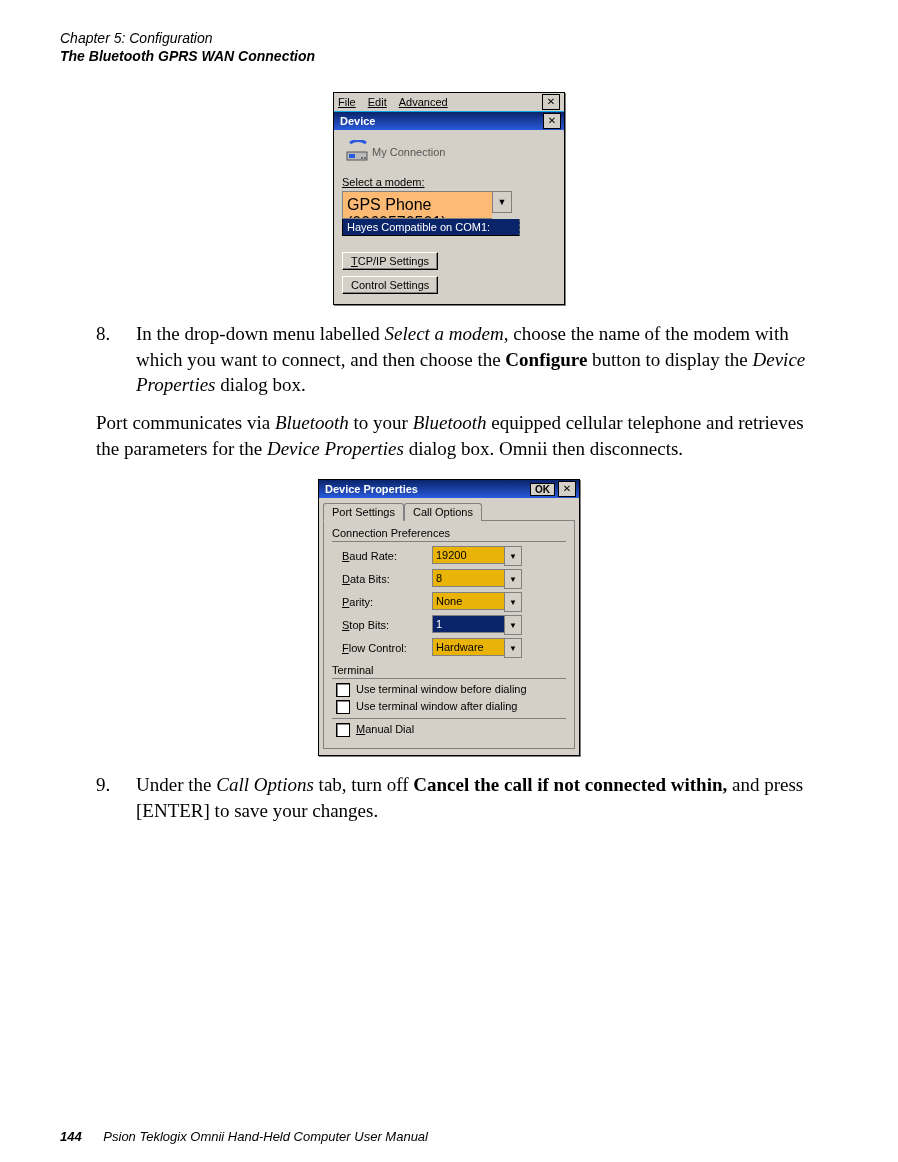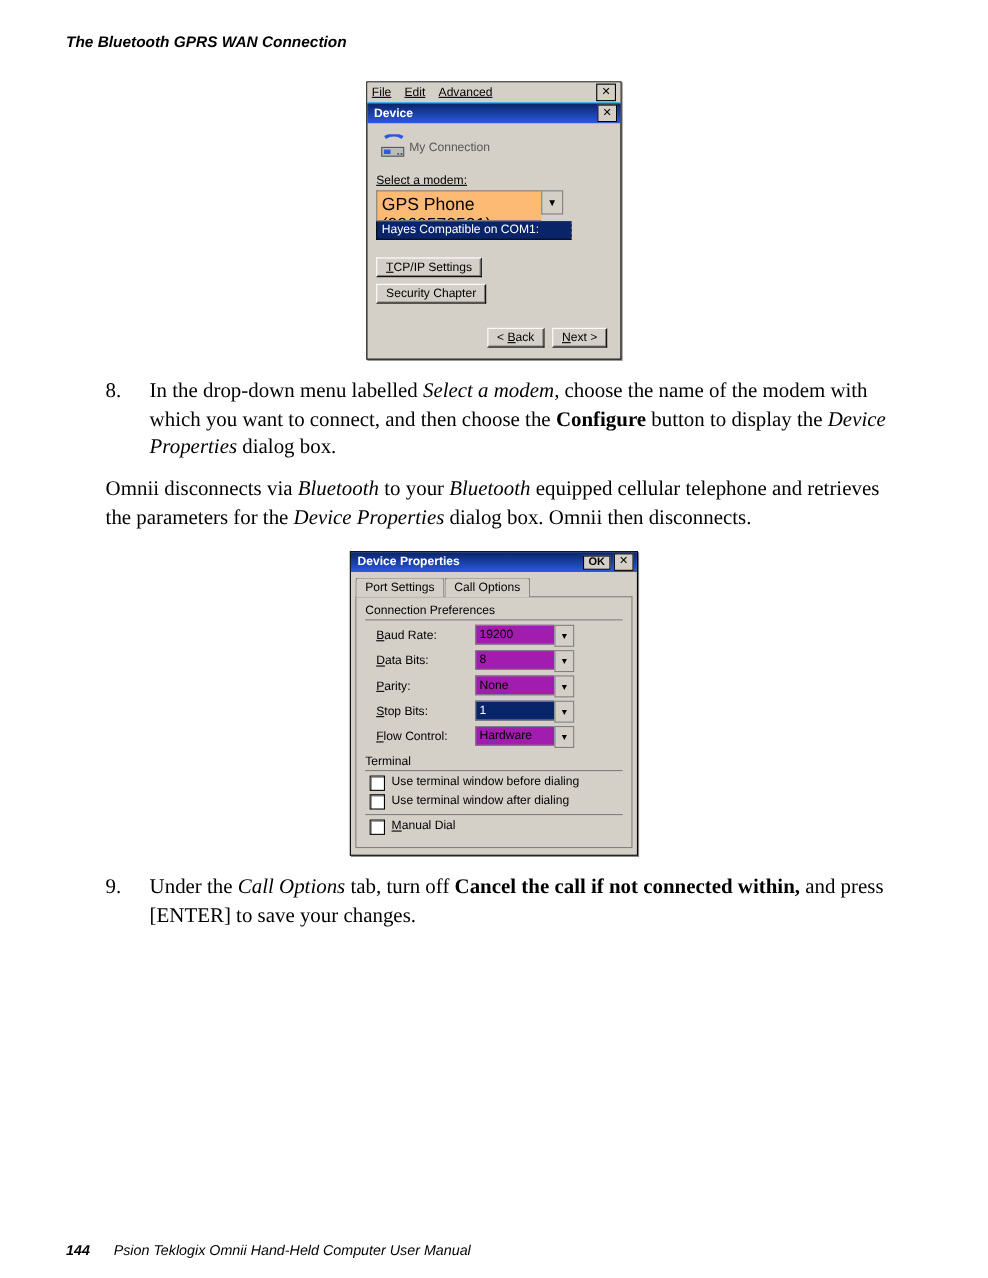--- a/index.html
+++ b/index.html
@@ -143,21 +143,21 @@
   .btn98 u { text-decoration: underline; }
   .nav-row { text-align: right; margin-top: 16px; }
   
   .combo2 {
     display: inline-flex;
     width: 90px;
     vertical-align: middle;
   }
   .combo2 .val {
     flex: 1;
-    background: #a21caf;
+    background: #eab308;
     border: 1px solid #808080;
     border-right: none;
     height: 16px;
     padding: 0 3px;
     font-size: 11px;
     line-height: 16px;
   }
   .combo2 .btn {
     width: 16px; height: 18px;
     border: 1px solid #808080;
@@ -265,20 +265,21 @@
   .footer .pnum {
     font-weight: 700;
     margin-right: 18px;
   }
 </style>
 </head>
 <body>
 
 <div class="page">
 
+  <div class="header-chapter">Chapter 5:  Configuration</div>
   <div class="header-section">The Bluetooth GPRS WAN Connection</div>
 
   <div class="screenshot-wrap">
     <div class="win-box modem-win">
       <div class="menubar">
         <span>File</span>
         <span>Edit</span>
         <span>Advanced</span>
         <div class="global-close">✕</div>
       </div>
@@ -303,40 +304,36 @@
         <div class="combo">
           <div class="val">GPS Phone (0060570501)</div>
           <div class="btn">▼</div>
         </div>
         <div class="combo-list-item">Hayes Compatible on COM1:</div>
 
         <div style="margin-top:10px;">
           <span class="btn98"><u>T</u>CP/IP Settings</span>
         </div>
         <div>
-          <span class="btn98">Security Chapter</span>
-        </div>
-
-        <div class="nav-row">
-          <span class="btn98">&lt; <u>B</u>ack</span>
-          <span class="btn98"><u>N</u>ext &gt;</span>
-        </div>
+          <span class="btn98">Control Settings</span>
+        </div>
+
       </div>
     </div>
   </div>
 
   <div class="body-text">
     <div class="step">
       <div class="num">8.</div>
       <div class="content">
         <span>In the drop-down menu labelled </span><em>Select a modem</em><span>, choose the name of the modem with which you want to connect, and then choose the </span><strong>Configure</strong><span> button to display the </span><em>Device Properties</em><span> dialog box.</span>
       </div>
     </div>
     <div class="para">
-      <span>Omnii disconnects via </span><em>Bluetooth</em><span> to your </span><em>Bluetooth</em><span> equipped cellular telephone and retrieves the parameters for the </span><em>Device Properties</em><span> dialog box. Omnii then disconnects.</span>
+      <span>Port communicates via </span><em>Bluetooth</em><span> to your </span><em>Bluetooth</em><span> equipped cellular telephone and retrieves the parameters for the </span><em>Device Properties</em><span> dialog box. Omnii then disconnects.</span>
     </div>
   </div>
 
   <div class="screenshot-wrap">
     <div class="win-box devprops-win">
       <div class="titlebar">
         <span>Device Properties</span>
         <span class="ok-btn">OK</span>
         <div class="tclose" style="margin-left:3px;">✕</div>
       </div>

